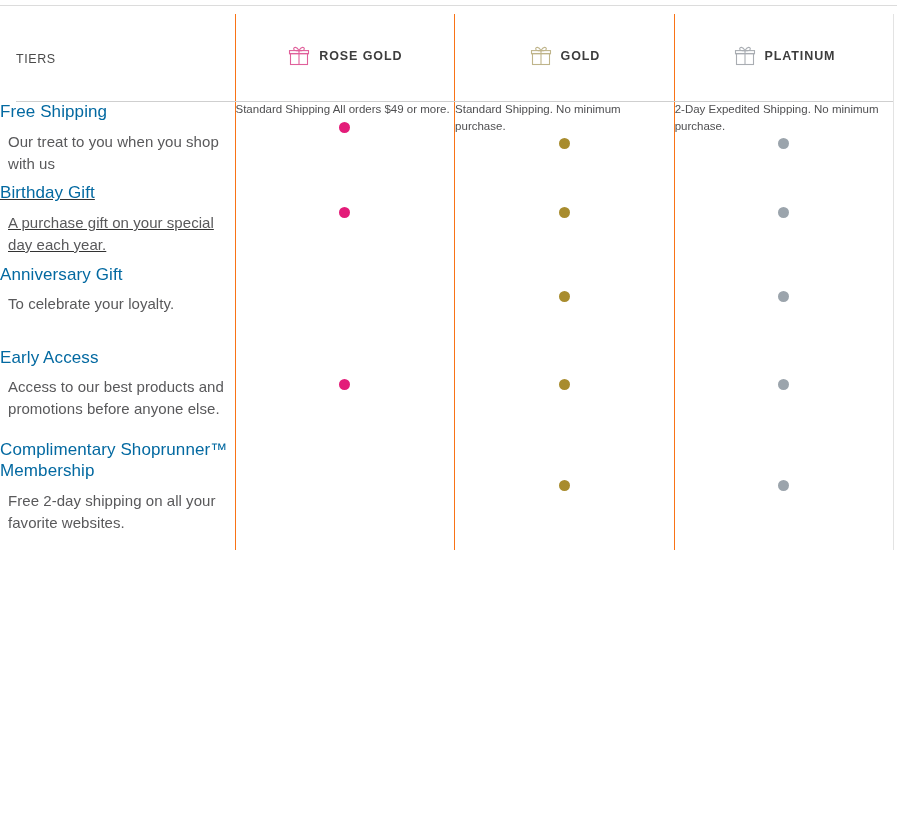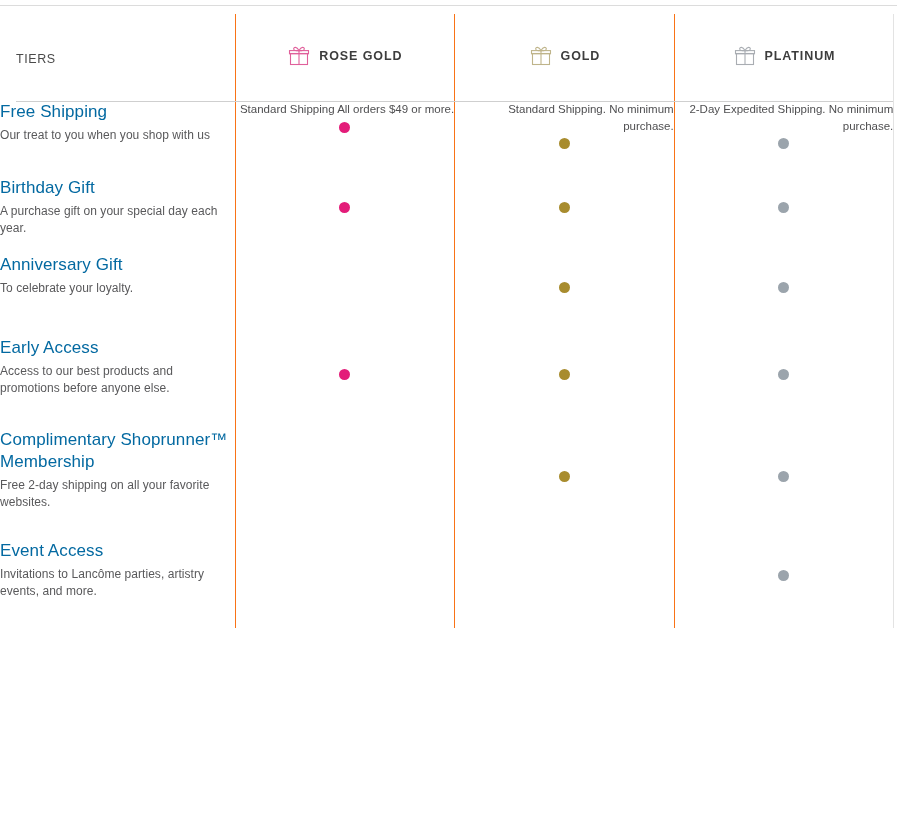--- a/index.html
+++ b/index.html
@@ -119,29 +119,29 @@
   }
   .feature-title {
     font-size: 17px;
     font-weight: 400;
     color: #0369a1;
     line-height: 1.28;
     margin: 0 0 4px 0;
     letter-spacing: 0.1px;
   }
   .feature-desc {
-    font-size: 12px;
+    font-size: 15px;
     color: #59595b;
     line-height: 1.45;
-    margin: 0;
+    margin: 8px;
     letter-spacing: 0.05px;
   }
 
   .tier-cell {
-    text-align: right;
+    text-align: left;
     padding: 14px 22px 0 22px;
   }
   .tier-note {
     font-size: 11.5px;
     color: #4f4f51;
     line-height: 1.45;
     margin: 0 0 4px 0;
   }
   .dot {
     display: block;
@@ -231,21 +231,21 @@
           </td>
           <td class="tier-cell">
             <div class="tier-note">Standard Shipping. No minimum purchase.</div>
             <span class="dot" style="background: rgb(168, 140, 46);"></span>
           </td>
           <td class="tier-cell last">
             <div class="tier-note">2-Day Expedited Shipping. No minimum purchase.</div>
             <span class="dot" style="background: rgb(155, 164, 172);"></span>
           </td>
         </tr>
-        <tr class="body-row" style="height: 77px;">
+        <tr class="body-row" style="height: 77px; text-decoration: underline;">
           <td class="feature-cell">
             <div class="feature-title">Birthday Gift</div>
             <div class="feature-desc">A purchase gift on your special day each year.</div>
           </td>
           <td class="tier-cell">
             <span class="dot" style="background: rgb(227, 28, 121); margin-top: 24.5px;"></span>
           </td>
           <td class="tier-cell">
             <span class="dot" style="background: rgb(168, 140, 46); margin-top: 24.5px;"></span>
           </td>
@@ -285,28 +285,17 @@
           <td class="feature-cell">
             <div class="feature-title">Complimentary Shoprunner™ Membership</div>
             <div class="feature-desc">Free 2-day shipping on all your favorite websites.</div>
           </td>
           <td class="tier-cell"></td>
           <td class="tier-cell">
             <span class="dot" style="background: rgb(168, 140, 46); margin-top: 41.5px;"></span>
           </td>
           <td class="tier-cell last">
             <span class="dot" style="background: rgb(155, 164, 172); margin-top: 41.5px;"></span>
-          </td>
-        </tr>
-        <tr class="body-row" style="height: 88px;">
-          <td class="feature-cell">
-            <div class="feature-title">Event Access</div>
-            <div class="feature-desc">Invitations to Lancôme parties, artistry events, and more.</div>
-          </td>
-          <td class="tier-cell"></td>
-          <td class="tier-cell"></td>
-          <td class="tier-cell last">
-            <span class="dot" style="background: rgb(155, 164, 172); margin-top: 30px;"></span>
           </td>
         </tr>
       </tbody>
   </table>
 </div>
 
 </body></html>

